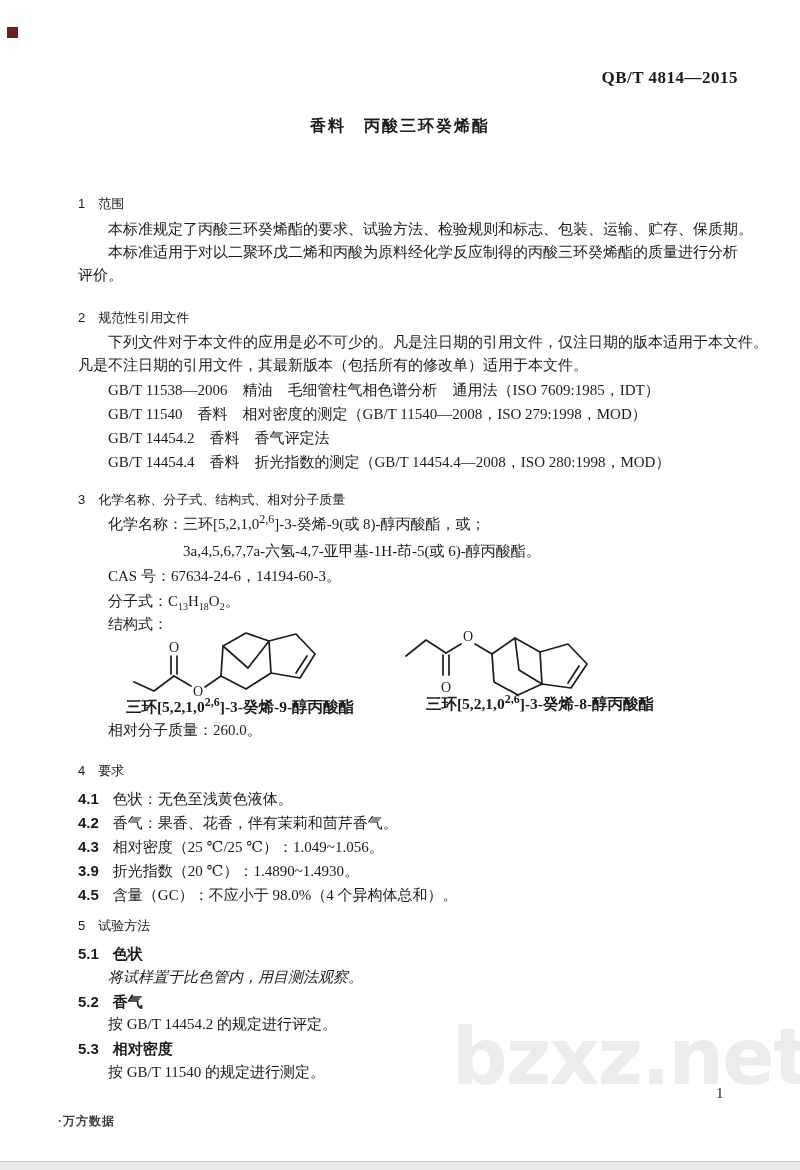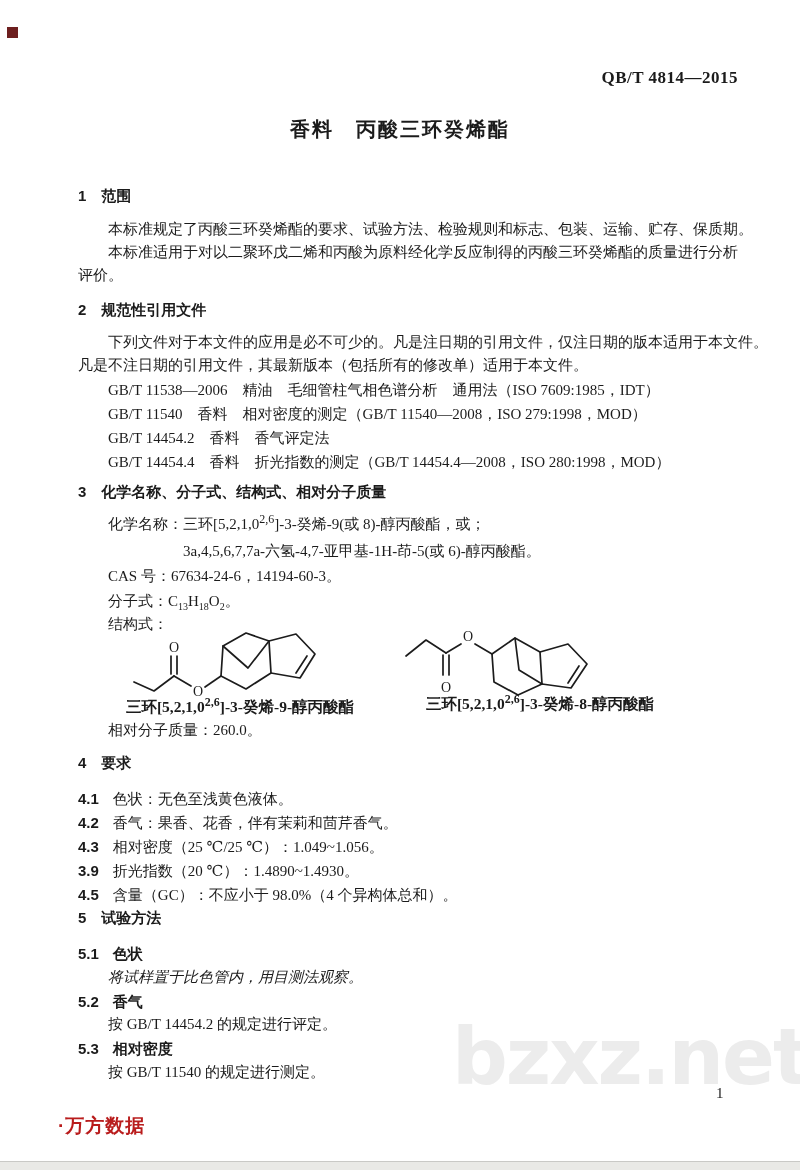--- a/index.html
+++ b/index.html
@@ -8,45 +8,45 @@
     width:800px;height:1170px;
     background:#ffffff;
     overflow:hidden;
     font-family:"Liberation Serif","DejaVu Serif",serif;
     color:#1b1b1b;
   }
   .abs{position:absolute;white-space:nowrap;}
   .body-text{font-size:15px;line-height:21px;}
   .heading{
     font-family:"Liberation Sans","DejaVu Sans",sans-serif;
-    font-weight:bold;font-size:15px;
+    font-weight:normal;font-size:13px;margin-top:8px;
   }
   .num{font-family:"Liberation Sans","DejaVu Sans",sans-serif;font-weight:bold;margin-right:14px;}
   .sub-heading-title{font-family:"Liberation Sans","DejaVu Sans",sans-serif;font-weight:bold;}
   .std-code{
     font-family:"Liberation Serif","DejaVu Serif",serif;
     font-weight:bold;font-size:17px;letter-spacing:0.5px;
   }
   .doc-title{
     width:100%;text-align:center;
     font-family:"Liberation Sans","DejaVu Sans",sans-serif;
-    font-weight:bold;font-size:20px;letter-spacing:2px;
+    font-weight:bold;font-size:16px;letter-spacing:2px;
   }
   sup.chem{font-size:12px;vertical-align:super;line-height:0;}
   sub.chem{font-size:10px;vertical-align:sub;line-height:0;}
   .caption{font-size:15.5px;font-weight:600;text-align:center;}
   .watermark{
     font-family:"DejaVu Sans","Liberation Sans",sans-serif;
     font-weight:800;font-size:78px;letter-spacing:-2px;
     color:#ececec;z-index:0;
   }
   .page-num{font-size:15px;}
   .footer-brand{
     font-family:"Liberation Sans","DejaVu Sans",sans-serif;
-    font-weight:600;font-size:19px;color:#b91c1c;letter-spacing:1px;
+    font-weight:600;font-size:12px;color:#404040;letter-spacing:1px;
   }
   .bottom-bar{
     position:absolute;left:0;top:1161px;width:800px;height:9px;
     background:#e9e9e6;border-top:1px solid #c9c9c6;
   }
   .artifact-square{
     position:absolute;left:7px;top:27px;width:11px;height:11px;
     background:#6d1f1f;
   }
   .struct svg{display:block;}

